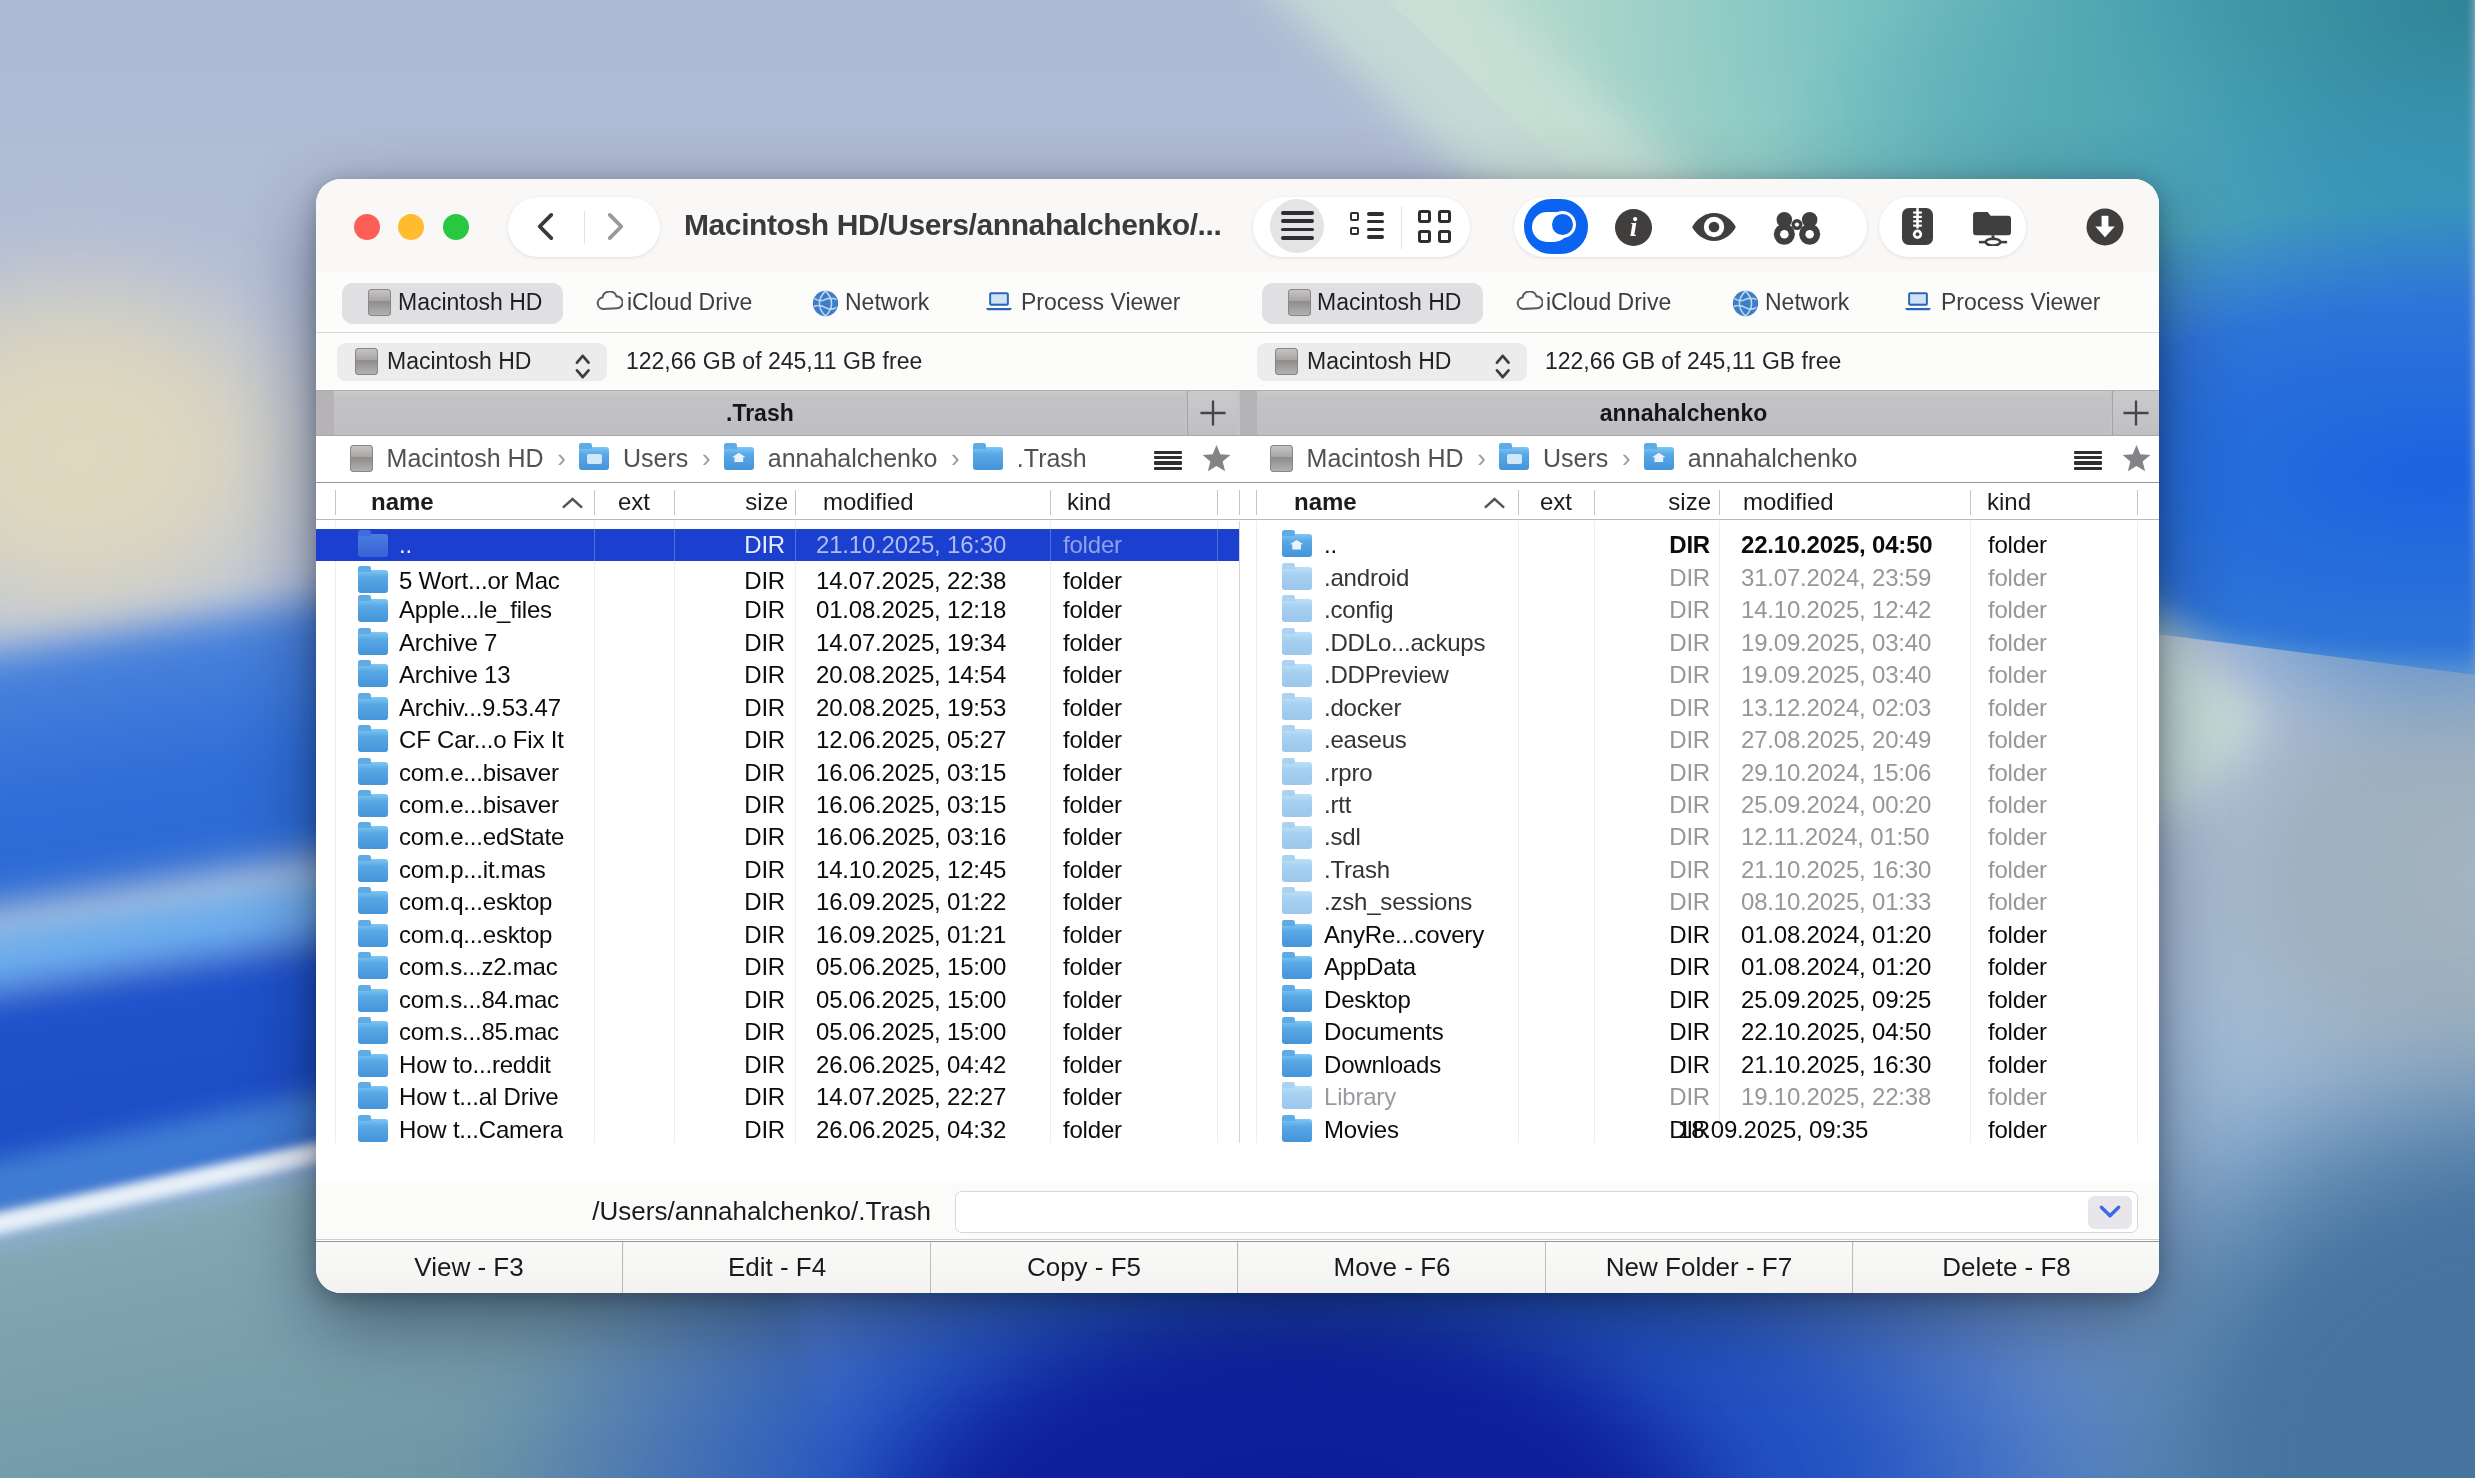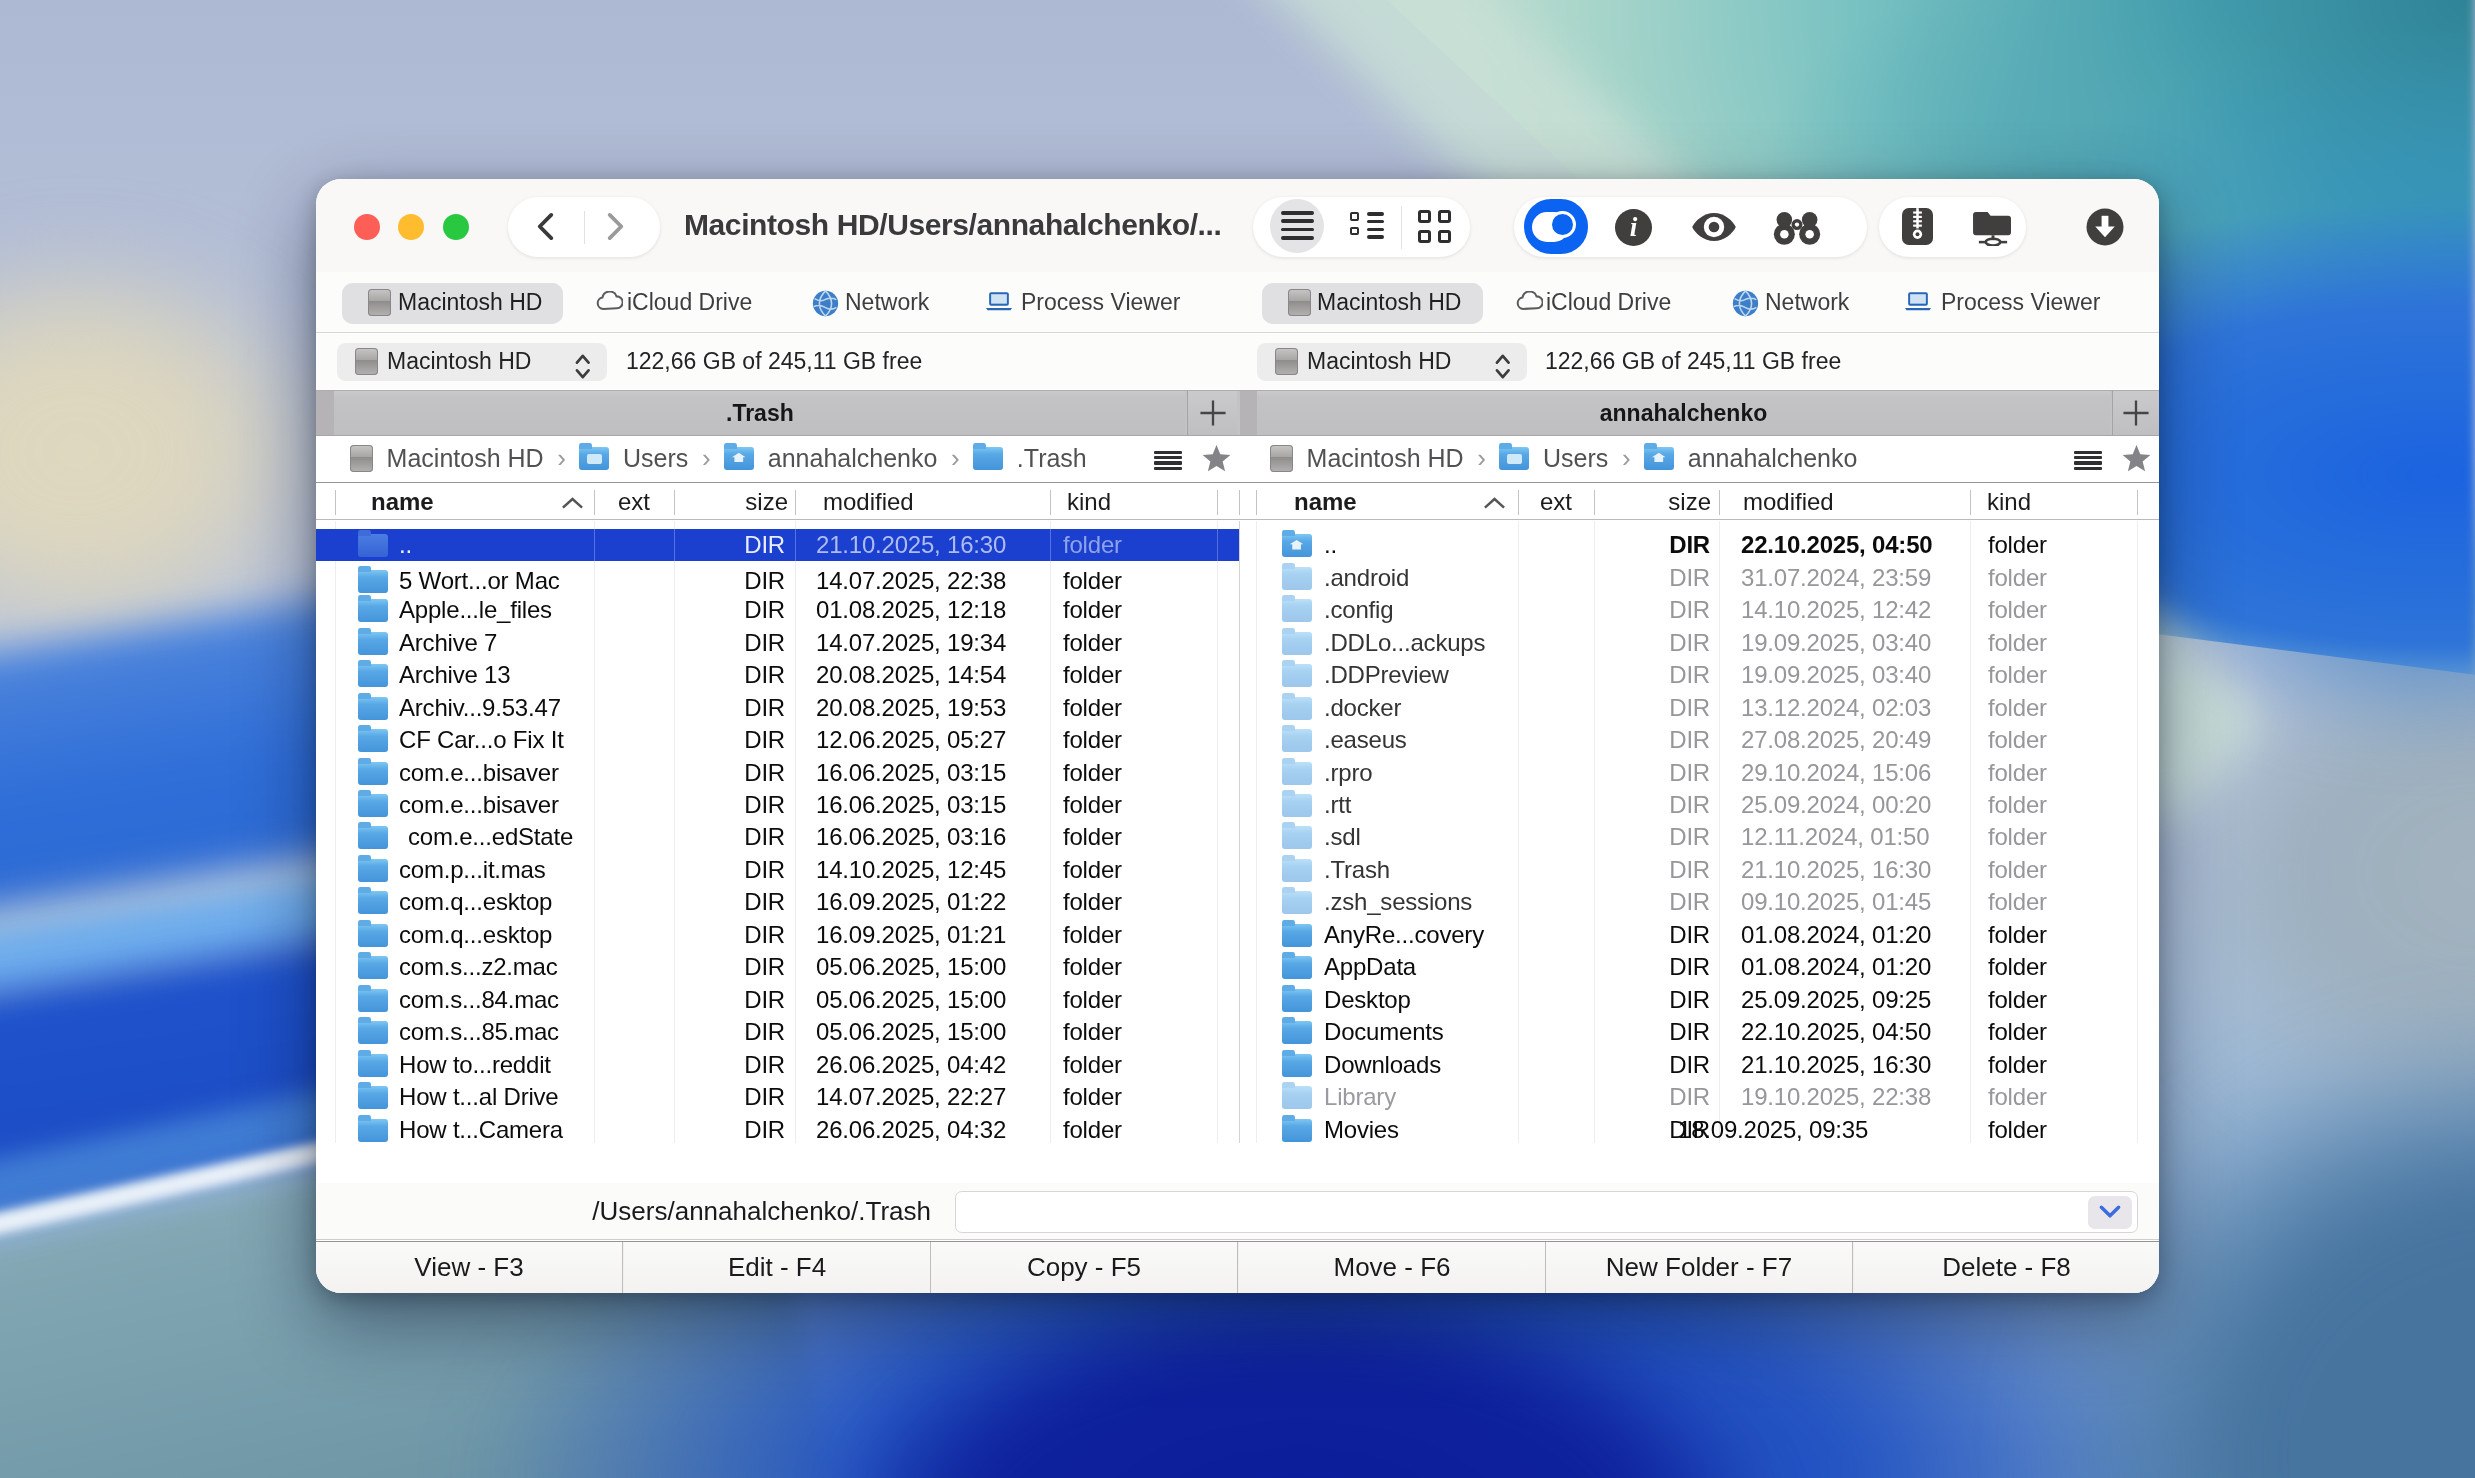--- a/index.html
+++ b/index.html
@@ -481,21 +481,21 @@
 </div>
 <div class="row" style="top:268px">
 <span class="fold " style="left:42px"></span>
 <span class="nm" style="left:83px">com.e...bisaver</span>
 <span class="dir" style="left:353px;width:116px">DIR</span>
 <span class="md" style="left:500px">16.06.2025, 03:15</span>
 <span class="kd" style="left:747px">folder</span>
 </div>
 <div class="row" style="top:300px">
 <span class="fold " style="left:42px"></span>
-<span class="nm" style="left:92px">com.e...edState</span>
+<span class="nm" style="left:83px">com.e...edState</span>
 <span class="dir" style="left:353px;width:116px">DIR</span>
 <span class="md" style="left:500px">16.06.2025, 03:16</span>
 <span class="kd" style="left:747px">folder</span>
 </div>
 <div class="row" style="top:333px">
 <span class="fold " style="left:42px"></span>
 <span class="nm" style="left:83px">com.p...it.mas</span>
 <span class="dir" style="left:353px;width:116px">DIR</span>
 <span class="md" style="left:500px">14.10.2025, 12:45</span>
 <span class="kd" style="left:747px">folder</span>
@@ -632,21 +632,21 @@
 <span class="fold pale" style="left:966px"></span>
 <span class="nm dotnm" style="left:1008px">.Trash</span>
 <span class="dir gray" style="left:1278px;width:116px">DIR</span>
 <span class="md gray" style="left:1425px">21.10.2025, 16:30</span>
 <span class="kd gray" style="left:1672px">folder</span>
 </div>
 <div class="row" style="top:365px">
 <span class="fold pale" style="left:966px"></span>
 <span class="nm dotnm" style="left:1008px">.zsh_sessions</span>
 <span class="dir gray" style="left:1278px;width:116px">DIR</span>
-<span class="md gray" style="left:1425px">09.10.2025, 01:45</span>
+<span class="md gray" style="left:1425px">08.10.2025, 01:33</span>
 <span class="kd gray" style="left:1672px">folder</span>
 </div>
 <div class="row" style="top:398px">
 <span class="fold " style="left:966px"></span>
 <span class="nm " style="left:1008px">AnyRe...covery</span>
 <span class="dir " style="left:1278px;width:116px">DIR</span>
 <span class="md " style="left:1425px">01.08.2024, 01:20</span>
 <span class="kd " style="left:1672px">folder</span>
 </div>
 <div class="row" style="top:430px">

